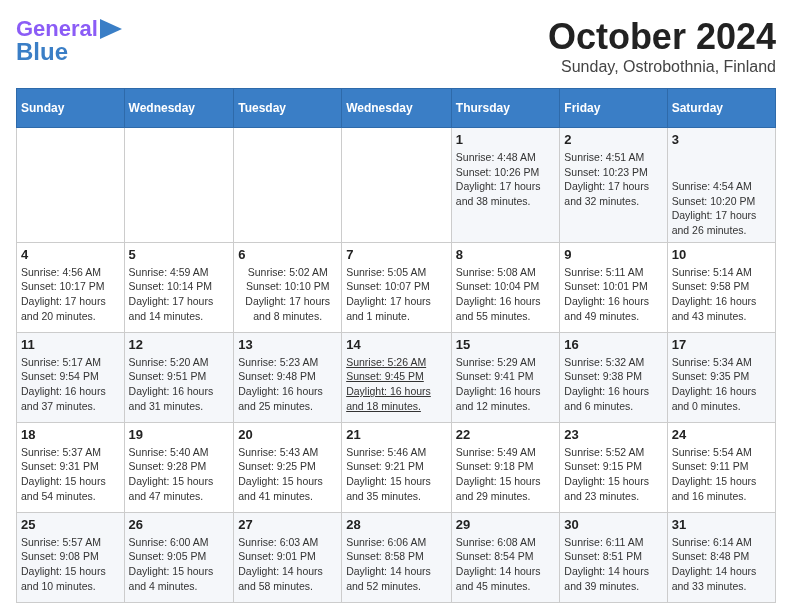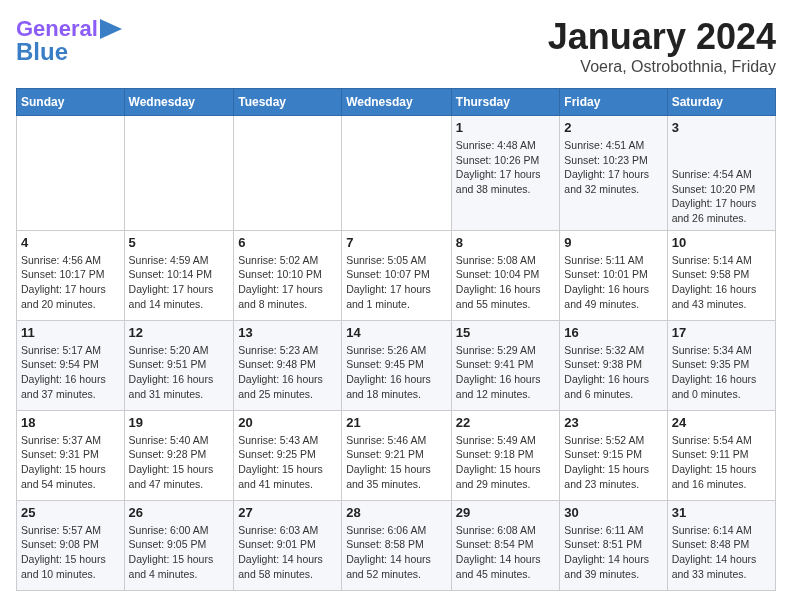--- a/index.html
+++ b/index.html
@@ -35,21 +35,21 @@
       color: #444;
     }
     table {
       width: 100%;
       border-collapse: collapse;
       font-size: 11px;
     }
     thead tr th {
       background-color: #3a7ec6;
       color: #fff;
-      padding: 6px 4px;
+      padding: 12px 4px;
       text-align: left;
       font-weight: bold;
       font-size: 12px;
       border: 1px solid #2e6aaa;
     }
     tbody tr td {
       border: 1px solid #ccc;
       vertical-align: top;
       padding: 4px;
       height: 90px;
@@ -83,22 +83,22 @@
       <span style="font-size:22px; font-weight:bold; color:#8b5cf6;">General</span>
       <svg width="22" height="20" viewBox="0 0 22 20" style="margin-left:2px;">
         <polygon points="0,0 22,10 0,20" fill="#3a7ec6"></polygon>
       </svg>
     </div>
     <div style="display:flex; align-items:center; margin-top:-4px;">
       <span style="font-size:24px; font-weight:bold; color:#3a7ec6;">Blue</span>
     </div>
   </div>
   <div class="title-block">
-    <h1>January 2024</h1>
-    <h2>Voera, Ostrobothnia, Friday</h2>
+    <h1>October 2024</h1>
+    <h2>Sunday, Ostrobothnia, Finland</h2>
   </div>
 </div>
 
 <table>
   <thead>
     <tr>
       <th>Sunday</th>
       <th>Wednesday</th>
       <th>Tuesday</th>
       <th>Wednesday</th>
@@ -145,21 +145,21 @@
         </td>
         <td>
           <div class="day-num">5</div>
           <div class="day-info" style="white-space: pre-line;">Sunrise: 4:59 AM
 Sunset: 10:14 PM
 Daylight: 17 hours
 and 14 minutes.</div>
         </td>
         <td>
           <div class="day-num">6</div>
-          <div class="day-info" style="white-space: pre-line;">Sunrise: 5:02 AM
+          <div class="day-info" style="white-space: pre-line; text-align: center;">Sunrise: 5:02 AM
 Sunset: 10:10 PM
 Daylight: 17 hours
 and 8 minutes.</div>
         </td>
         <td>
           <div class="day-num">7</div>
           <div class="day-info" style="white-space: pre-line;">Sunrise: 5:05 AM
 Sunset: 10:07 PM
 Daylight: 17 hours
 and 1 minute.</div>
@@ -203,21 +203,21 @@
         </td>
         <td>
           <div class="day-num">13</div>
           <div class="day-info" style="white-space: pre-line;">Sunrise: 5:23 AM
 Sunset: 9:48 PM
 Daylight: 16 hours
 and 25 minutes.</div>
         </td>
         <td>
           <div class="day-num">14</div>
-          <div class="day-info" style="white-space: pre-line;">Sunrise: 5:26 AM
+          <div class="day-info" style="white-space: pre-line; text-decoration: underline;">Sunrise: 5:26 AM
 Sunset: 9:45 PM
 Daylight: 16 hours
 and 18 minutes.</div>
         </td>
         <td>
           <div class="day-num">15</div>
           <div class="day-info" style="white-space: pre-line;">Sunrise: 5:29 AM
 Sunset: 9:41 PM
 Daylight: 16 hours
 and 12 minutes.</div>

